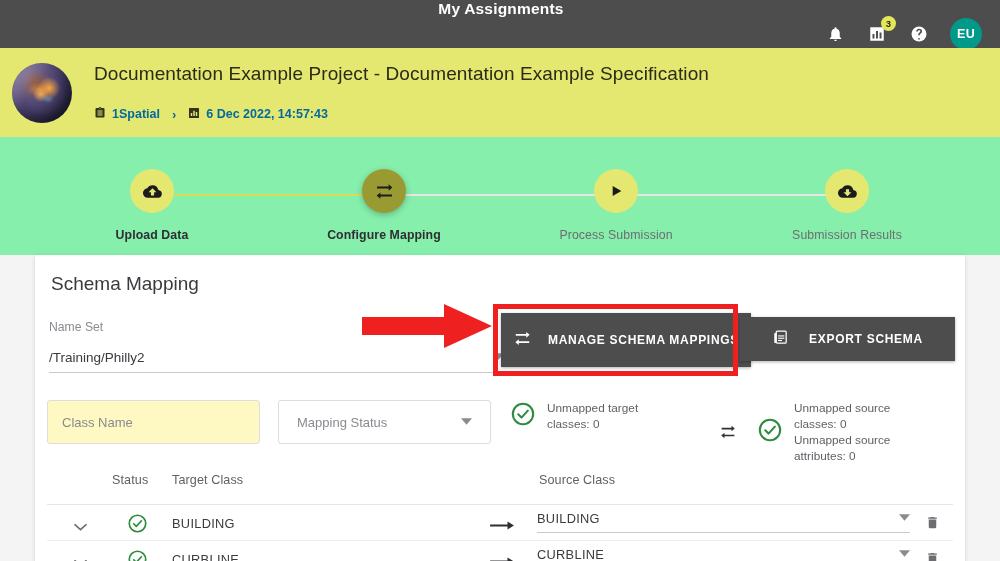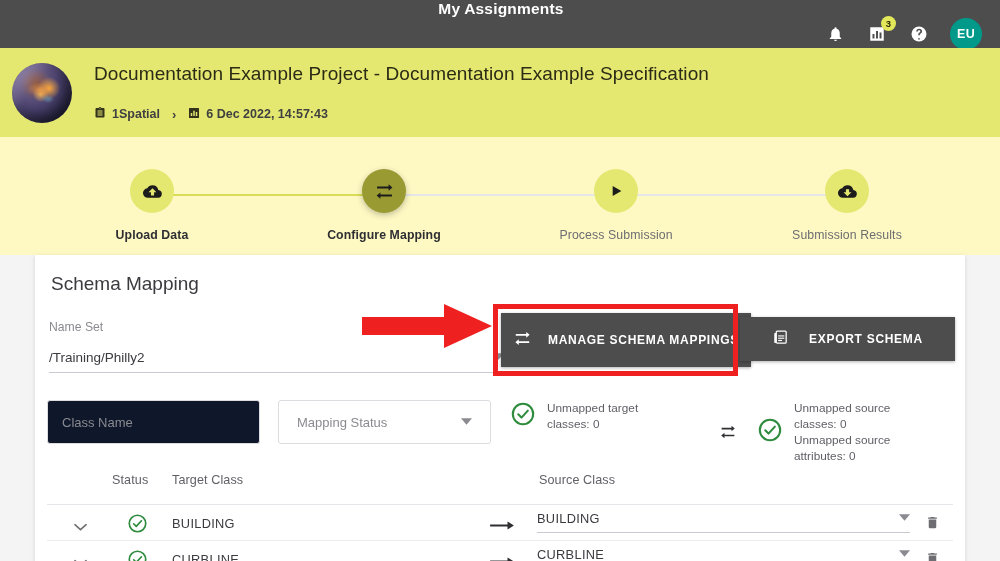--- a/index.html
+++ b/index.html
@@ -73,29 +73,29 @@
       radial-gradient(ellipse 9px 6px at 60% 60%, rgba(120,190,200,.5), rgba(120,190,200,0) 70%),
       linear-gradient(125deg, rgba(255,255,255,.22) 0%, rgba(255,255,255,0) 40%);
   }
   .banner-text { margin-left: 22px; }
   .project-title {
     font-size: 19px; color: #2b2b16; font-weight: normal;
     letter-spacing: .1px; line-height: 1.2;
   }
   .breadcrumb {
     margin-top: 21px; display: flex; align-items: center;
-    font-size: 12.5px; color: #404040; font-weight: bold; text-align: right;
+    font-size: 12.5px; color: #0369a1; font-weight: bold; text-align: right;
   }
   .breadcrumb .crumb { display: flex; align-items: center; gap: 6px; }
   .breadcrumb .sep { margin: 0 12px; font-size: 13px; font-weight: bold; }
 
   
   .stepper {
     position: absolute; left: 0; top: 137px; width: 1000px; height: 118px;
-    background: #fef9c3;
+    background: #86efac;
   }
   .steps { position: relative; height: 100%; }
   .line {
     position: absolute; top: 57px; height: 2px;
   }
   .line.done { background: #d9dd56; }
   .line.todo { background: #e6e6ea; }
   .step {
     position: absolute; top: 32px; width: 160px; margin-left: -80px;
     display: flex; flex-direction: column; align-items: center;
@@ -158,21 +158,21 @@
     position: absolute; left: 458px; top: 49px; width: 245px; height: 72px;
     border: 5px solid #ee2020; pointer-events: none;
   }
   .red-arrow { position: absolute; left: 362px; top: 304px; pointer-events: none; }
 
   
   .filter-input {
     position: absolute; left: 12px; top: 145px; width: 213px; height: 44px;
     border: 1px solid #dcdce1; border-radius: 3px;
     display: flex; align-items: center; padding: 0 14px;
-    font-size: 13px; color: #8a8a90; background: #0f172a; cursor: text;
+    font-size: 13px; color: #8a8a90; background: #fef9c3; cursor: text;
   }
   .filter-select {
     position: absolute; left: 243px; top: 145px; width: 213px; height: 44px;
     border: 1px solid #dcdce1; border-radius: 3px;
     display: flex; align-items: center; padding: 0 18px;
     font-size: 13px; color: #8a8a90; background: #fff; cursor: pointer;
   }
 
   
   .summary {

